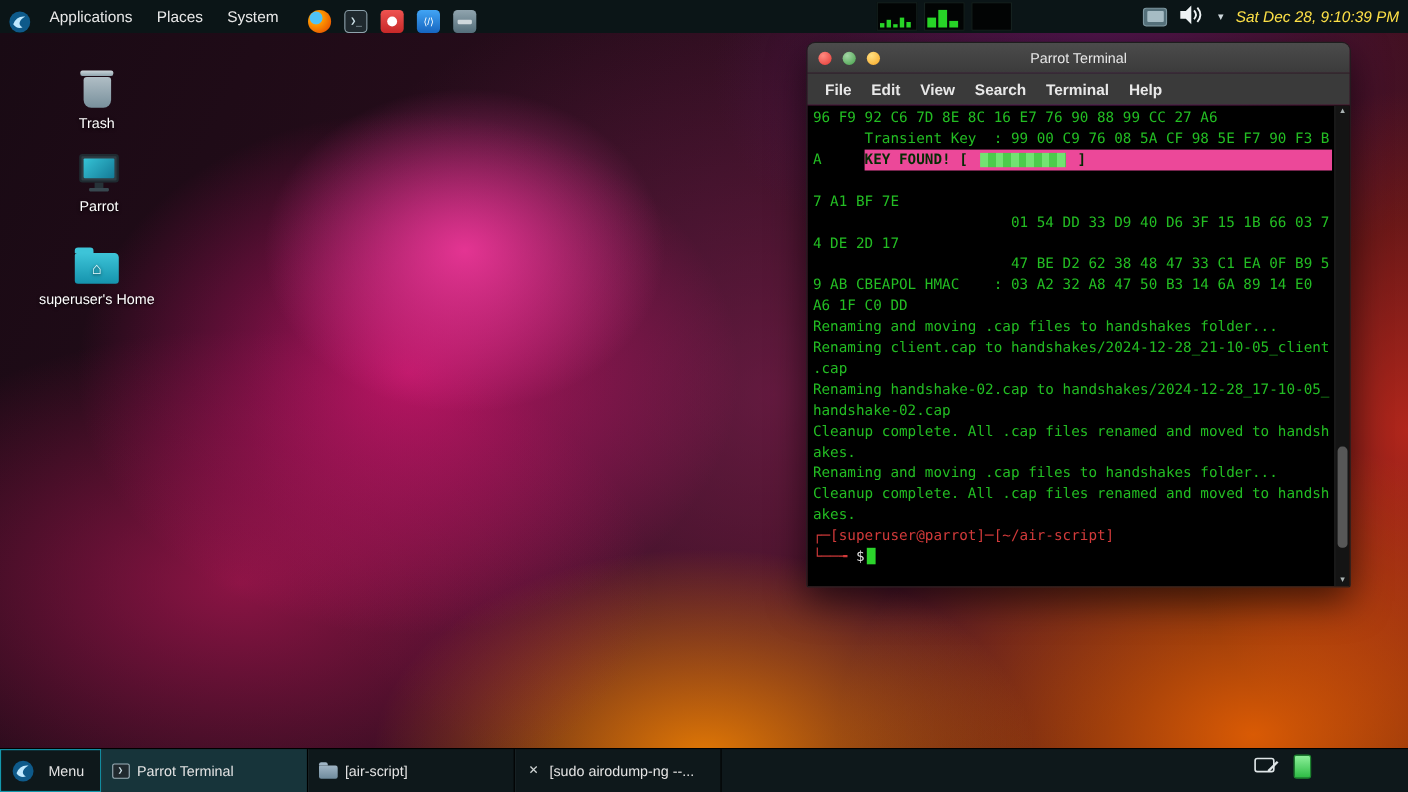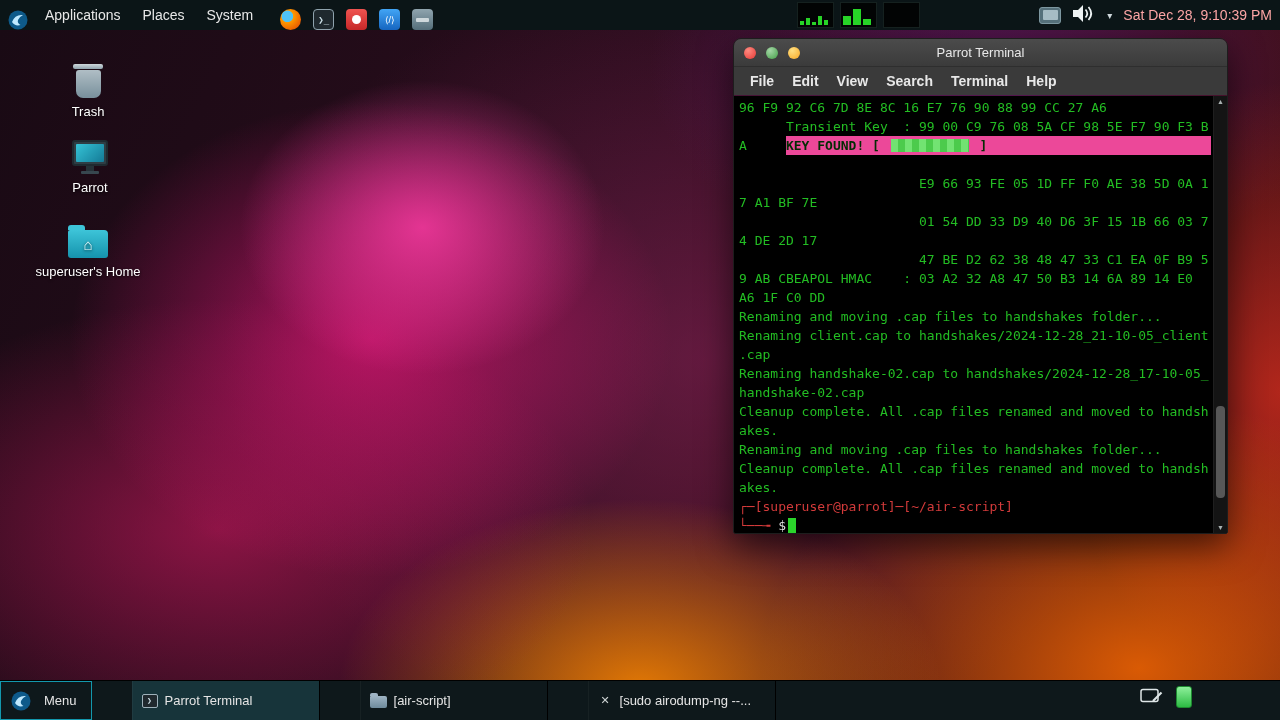--- a/index.html
+++ b/index.html
@@ -28,21 +28,21 @@
   .l-files::after { content:""; width:13px; height:4px; background:#cfd8dc; border-radius:1px; }
 
   .panel-mid { position:absolute; left:797px; top:2px; display:flex; gap:6px; }
   .applet { width:37px; height:26px; background:#020404; border:1px solid #15211f; display:flex; align-items:flex-end; gap:2px; padding:2px; }
   .applet i { display:block; width:4px; background:#27d427; }
 
   .panel-right { position:absolute; right:8px; top:0; height:30px; display:flex; align-items:center; gap:11px; }
   .disp-icon { width:22px; height:17px; border-radius:3px; background:#55707a; border:1px solid #7d97a0; display:flex; align-items:center; justify-content:center; }
   .disp-icon i { display:block; width:15px; height:10px; background:#a6bcc4; border-radius:1px; }
   .caret { color:#cfd8dc; font-size:10px; }
-  .clock { color:#fca5a5; font-size:14px; white-space:nowrap; }
+  .clock { color:#fde047; font-size:14px; white-space:nowrap;font-style:italic; }
 
   
   .desktop {
     position:absolute; top:30px; left:0; right:0; bottom:32px; overflow:hidden;
     background:
       radial-gradient(ellipse 260px 210px at 33% 30%, rgba(255,61,166,.80), transparent 70%),
       radial-gradient(ellipse 430px 340px at 29% 47%, rgba(224,22,119,.75), transparent 70%),
       radial-gradient(ellipse 520px 320px at 17% 76%, rgba(194,24,91,.65), transparent 72%),
       radial-gradient(ellipse 430px 270px at 50% 100%, rgba(255,138,0,.85), transparent 70%),
       radial-gradient(ellipse 540px 380px at 89% 97%, rgba(255,109,0,.80), transparent 70%),
@@ -106,21 +106,21 @@
 
   .tscroll { position:absolute; top:0; bottom:0; right:0; width:14px; background:#141414; border-left:1px solid #1f1f1f; }
   .sarrow { position:absolute; left:0; right:0; text-align:center; color:#aab2b2; font-size:7px; }
   .sarrow.up { top:2px; }
   .sarrow.down { bottom:2px; }
   .sthumb { position:absolute; left:2px; width:9px; top:71%; height:21%; background:#575757; border-radius:4px; }
 
   
   .taskbar {
     position:absolute; left:0; right:0; bottom:0; height:40px; background:#0e181b;
-    display:flex; align-items:stretch; color:#e4e4e4; font-size:13px; border-top:1px solid #000; z-index:30;gap:40px;
+    display:flex; align-items:stretch; color:#e4e4e4; font-size:13px; border-top:1px solid #000; z-index:30;
   }
   .tb-menu { display:flex; align-items:center; gap:7px; padding:0 14px 0 8px; border:1px solid #1398ad; }
   .tb-win { width:188px; display:flex; align-items:center; gap:7px; padding:0 9px; border-right:1px solid #000; border-left:1px solid rgba(255,255,255,.04); overflow:hidden; white-space:nowrap; }
   .tb-win.active { background:#17343a; }
   .wicon { flex:0 0 auto; display:inline-flex; align-items:center; justify-content:center; }
   .w-term { width:16px; height:14px; background:#20292e; border:1px solid #9fb2bb; border-radius:2px; color:#cfe3ea; font-size:8px; font-family:"DejaVu Sans Mono",monospace; }
   .w-folder { position:relative; width:17px; height:12px; background:linear-gradient(#9fb4c4,#6e8a9c); border-radius:1px 2px 2px 2px; margin-top:2px; }
   .w-folder::before { content:""; position:absolute; top:-3px; left:0; width:8px; height:3px; background:#9fb4c4; border-radius:2px 2px 0 0; }
   .w-x { width:15px; height:15px; color:#cfd4d4; font-size:11px; }
   .tb-right { position:absolute; right:88px; top:0; height:32px; display:flex; align-items:center; gap:13px; }
@@ -229,21 +229,20 @@
         <span>Search</span>
         <span>Terminal</span>
         <span>Help</span>
       </nav>
       <div class="tbody">
         <div class="tout">
             <div class="tline">96 F9 92 C6 7D 8E 8C 16 E7 76 90 88 99 CC 27 A6</div>
             <div class="tline">      Transient Key  : 99 00 C9 76 08 5A CF 98 5E F7 90 F3 B</div>
             <div class="tline kf"><span>A     </span><span class="kf-bar"><span>KEY FOUND! [ </span><span class="kf-redact"></span><span> ]</span></span></div>
             <div class="tline"></div>
-            <div class="tline">                       E9 66 93 FE 05 1D FF F0 AE 38 5D 0A 1</div>
             <div class="tline">7 A1 BF 7E</div>
             <div class="tline">                       01 54 DD 33 D9 40 D6 3F 15 1B 66 03 7</div>
             <div class="tline">4 DE 2D 17</div>
             <div class="tline">                       47 BE D2 62 38 48 47 33 C1 EA 0F B9 5</div>
             <div class="tline">9 AB CBEAPOL HMAC    : 03 A2 32 A8 47 50 B3 14 6A 89 14 E0</div>
             <div class="tline">A6 1F C0 DD</div>
             <div class="tline">Renaming and moving .cap files to handshakes folder...</div>
             <div class="tline">Renaming client.cap to handshakes/2024-12-28_21-10-05_client</div>
             <div class="tline">.cap</div>
             <div class="tline">Renaming handshake-02.cap to handshakes/2024-12-28_17-10-05_</div>

